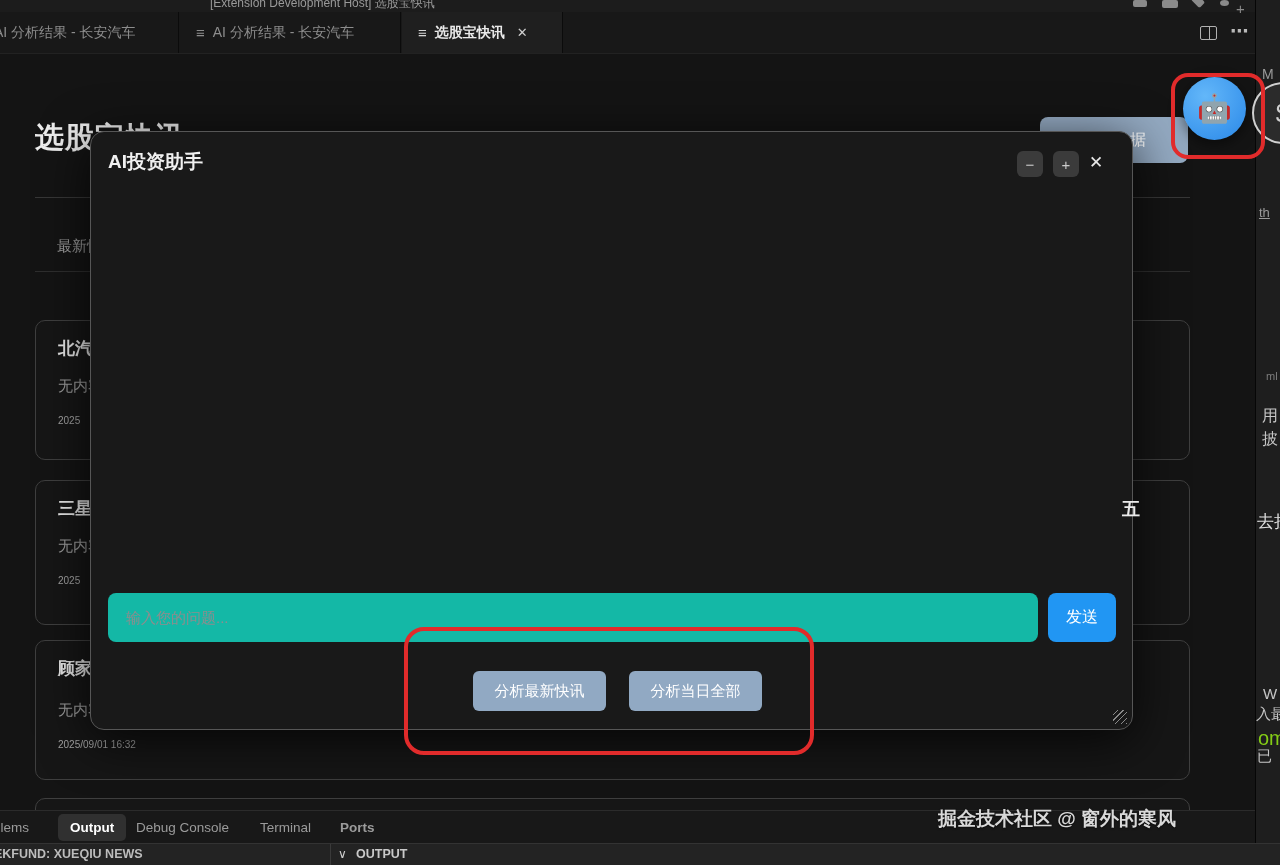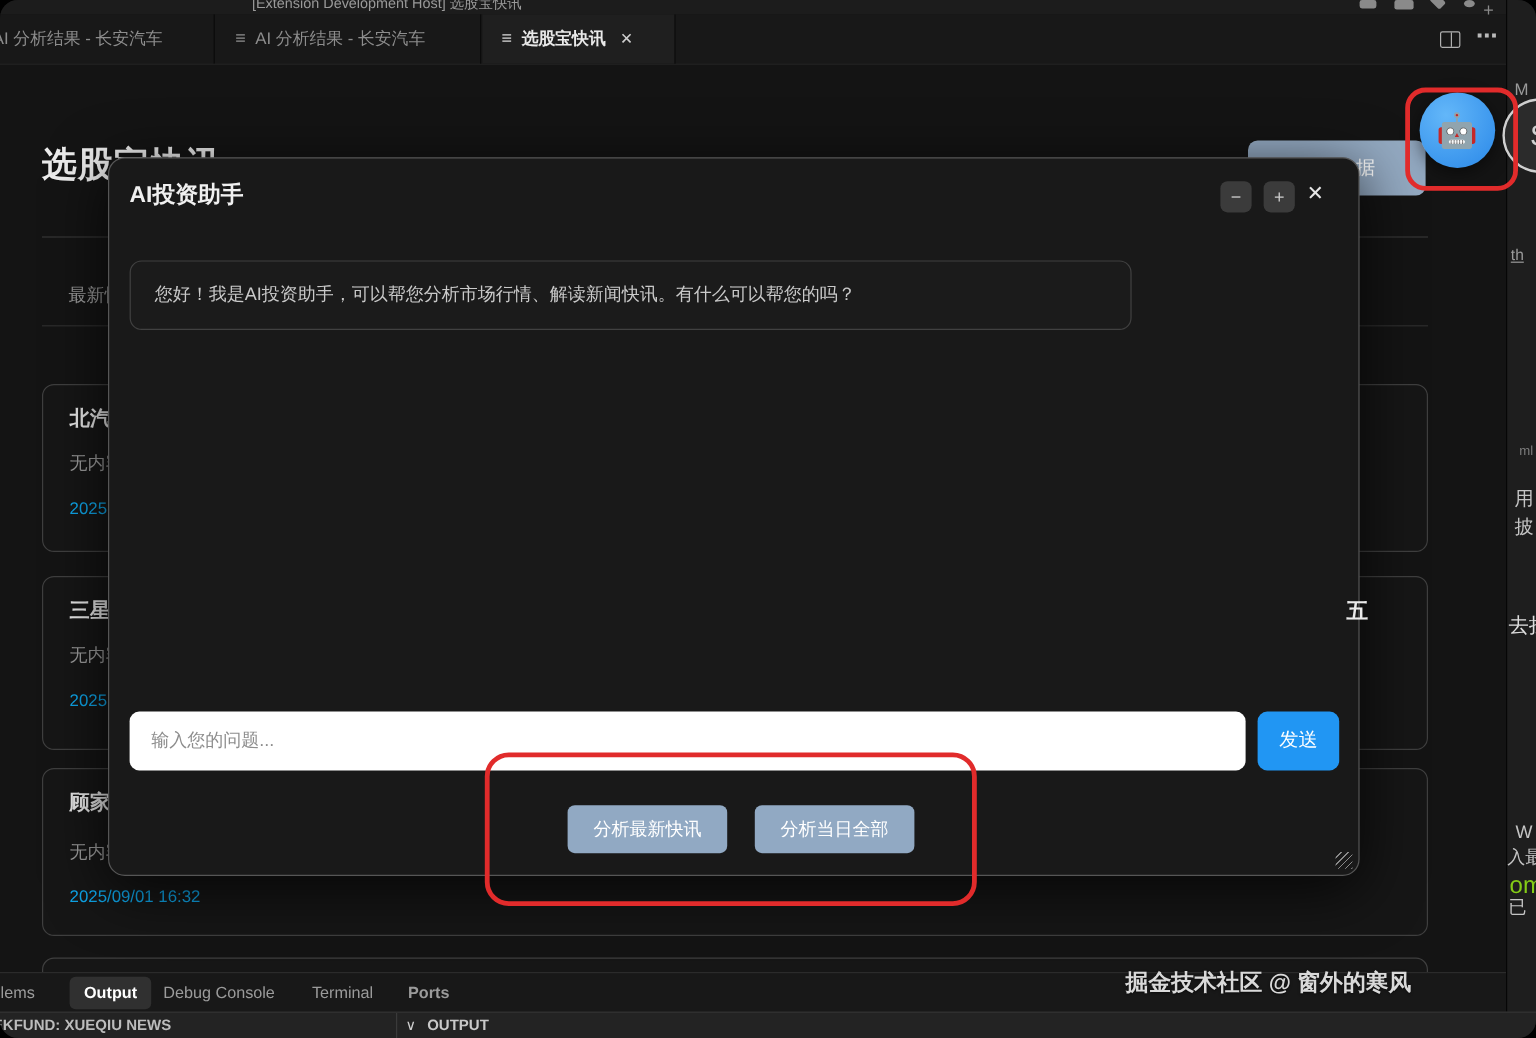--- a/index.html
+++ b/index.html
@@ -1,17 +1,17 @@
 <!DOCTYPE html>
 <html><head>
 <meta charset="utf-8">
 <style>
   html,body{margin:0;padding:0;background:#000;}
   #screen{position:relative;width:1280px;height:865px;overflow:hidden;
-    background:#141414;font-family:"Liberation Sans","DejaVu Sans",sans-serif;border-radius:15px;
+    background:#141414;font-family:"Liberation Sans","DejaVu Sans",sans-serif;
     -webkit-font-smoothing:antialiased;}
   .abs{position:absolute;}
   
   #titlebar{left:0;top:0;width:1255px;height:12px;background:#1c1c1c;overflow:hidden;z-index:4;}
   #titlebar .t{position:absolute;left:210px;top:-5px;font-size:12px;color:#9a9a9a;white-space:nowrap;}
   .tb-ico{position:absolute;top:0;background:#8a8a8a;border-radius:2px;}
   #tabbar{left:0;top:12px;width:1255px;height:41px;background:#181818;border-bottom:1px solid #222;z-index:4;}
   .tab{position:absolute;top:0;height:41px;display:flex;align-items:center;overflow:hidden;
        border-right:1px solid #0b0b0b;box-sizing:border-box;color:#8d8d8d;font-size:14px;white-space:nowrap;}
   .tab .licon{font-size:15px;margin-right:8px;color:#8d8d8d;}
@@ -23,33 +23,33 @@
   
   #page-title{left:35px;top:118px;font-size:29px;font-weight:700;color:#ececec;letter-spacing:1px;z-index:1;white-space:nowrap;}
   #refresh-btn{left:1040px;top:117px;width:148px;height:46px;background:#93a9c1;border-radius:8px;
      color:#fff;font-size:16px;display:flex;align-items:center;justify-content:center;z-index:1;white-space:nowrap;}
   .hr{background:#373737;height:1px;z-index:1;}
   #latest-tab{left:57px;top:237px;font-size:15px;color:#9a9a9a;z-index:1;white-space:nowrap;}
   .card{position:absolute;left:35px;width:1155px;border:1px solid #3f3f3f;border-radius:10px;
         box-sizing:border-box;z-index:1;background:#161616;}
   .card .ct{position:absolute;left:22px;top:16px;font-size:17px;font-weight:700;color:#e8e8e8;white-space:nowrap;}
   .card .cb{position:absolute;left:22px;top:56px;font-size:15px;color:#9a9a9a;white-space:nowrap;}
-  .card .cd{position:absolute;left:22px;top:94px;font-size:14px;color:#0ea5e9;white-space:nowrap;}
+  .card .cd{position:absolute;left:22px;top:94px;font-size:10px;color:#a3a3a3;white-space:nowrap;}
   
   #modal{left:90px;top:131px;width:1043px;height:599px;background:#191919;border:1px solid #565656;
      border-radius:14px;box-shadow:0 10px 50px rgba(0,0,0,.75);z-index:10;box-sizing:border-box;}
   #modal-title{position:absolute;left:17px;top:17px;font-size:19px;font-weight:700;color:#f0f0f0;}
   #ai-config{position:absolute;left:0;right:0;top:21px;text-align:center;color:#858585;font-size:16px;}
   .hdr-btn{position:absolute;top:19px;width:26px;height:26px;background:#3b3b3b;border-radius:6px;
      color:#cccccc;font-size:15px;display:flex;align-items:center;justify-content:center;}
   #modal-close{position:absolute;left:998px;top:20px;color:#e8e8e8;font-size:17px;}
   #greeting{position:absolute;left:17px;top:85px;width:835px;box-sizing:border-box;border:1px solid #414141;
      border-radius:10px;padding:17px 20px;color:#c9c9c9;font-size:15px;line-height:22px;background:#1b1b1b;}
   #chat-input{position:absolute;left:17px;top:461px;width:930px;height:49px;box-sizing:border-box;
-     border:none;border-radius:8px;background:#ffffff;padding:0 18px;font-size:15px;color:#222;outline:none;
+     border:none;border-radius:8px;background:#14b8a6;padding:0 18px;font-size:15px;color:#222;outline:none;
      font-family:inherit;}
   #chat-input::placeholder{color:#8d8d8d;}
   #send-btn{position:absolute;left:957px;top:461px;width:68px;height:49px;background:#2196f3;border-radius:8px;
      color:#fff;font-size:16px;display:flex;align-items:center;justify-content:center;}
   .qa-btn{position:absolute;top:539px;width:133px;height:40px;background:#91a9c3;border-radius:6px;
      color:#fff;font-size:15px;display:flex;align-items:center;justify-content:center;white-space:nowrap;}
   #resize-handle{position:absolute;right:5px;bottom:5px;width:14px;height:14px;
      background:repeating-linear-gradient(135deg,transparent,transparent 3px,#8a8a8a 3px,#8a8a8a 4px);}
   
   .red-box{position:absolute;border:4px solid #e12b2b;border-radius:17px;z-index:30;}
@@ -126,21 +126,20 @@
     <span class="cd" style="top:98px;">2025/09/01 16:32</span>
   </div>
   <div class="card" style="top:798px;height:80px;"></div>
 
   <div id="modal" class="abs">
     <span id="modal-title">AI投资助手</span>
     <div class="hdr-btn" style="left:926px;">−</div>
     <div class="hdr-btn" style="left:962px;">+</div>
     <div id="modal-close">✕</div>
 
-    <div id="greeting">您好！我是AI投资助手，可以帮您分析市场行情、解读新闻快讯。有什么可以帮您的吗？</div>
 
     <input id="chat-input" type="text" placeholder="输入您的问题..." style="">
     <div id="send-btn">发送</div>
 
     <div class="qa-btn" style="left:382px;">分析最新快讯</div>
     <div class="qa-btn" style="left:538px;">分析当日全部</div>
 
     <div id="resize-handle"></div>
   </div>
 

